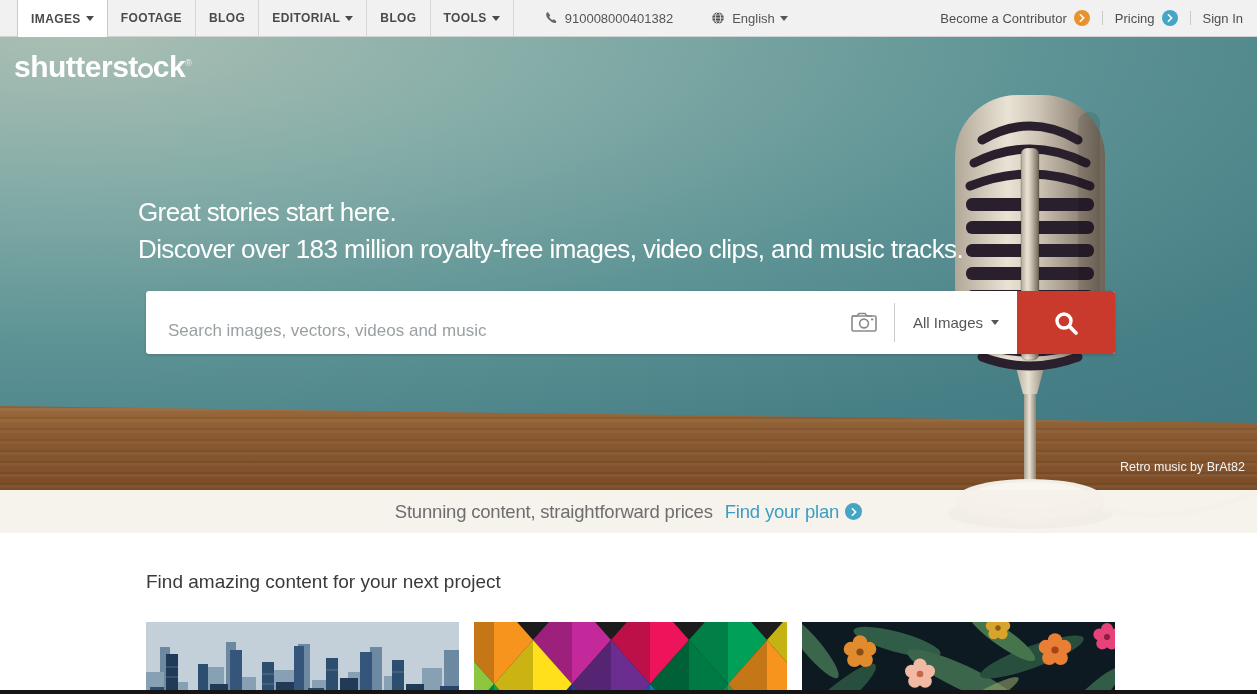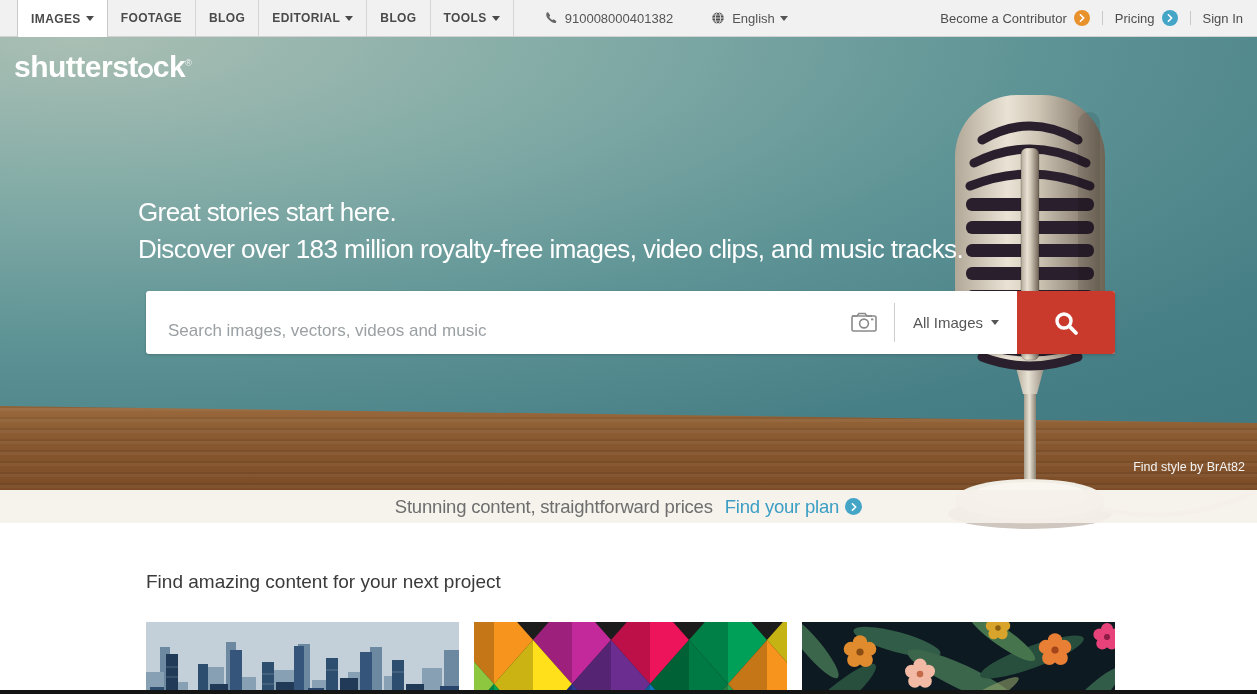--- a/index.html
+++ b/index.html
@@ -62,21 +62,21 @@
   .search-input::placeholder { color:#9aa0a3; }
   .cam-btn { display:flex; align-items:center; padding:0 16px; cursor:pointer; }
   .search-divider { width:1px; background:#ccc; margin:12px 0; }
   .filter { display:flex; align-items:center; padding:16px 18px; font-size:15px; color:#555;
             cursor:pointer; white-space:nowrap; }
   .filter .caret { border-top-color:#555; margin-left:8px; }
   .search-btn { width:98px; background:#c9392c; border:none; border-radius:0 3px 3px 0;
                 display:flex; align-items:center; justify-content:center; cursor:pointer; }
 
   
-  .banner { position:absolute; top:490px; left:0; width:1257px; height:33px; z-index:3;
+  .banner { position:absolute; top:490px; left:0; width:1257px; height:43px; z-index:3;
             background:rgba(245,241,234,0.92); display:flex; align-items:center; justify-content:center;
             font-size:18.5px; color:#6e6e6e; letter-spacing:-0.2px; }
   .banner-link { color:#3b9ec4; margin-left:12px; cursor:pointer; display:flex; align-items:center; }
   .banner .circ { width:17px; height:17px; background:#44a5c6; margin-left:6px; }
 
   
   .content-heading { position:absolute; top:571px; left:146px; font-size:19px; color:#3a3a3a; z-index:2; }
   .thumbs { position:absolute; top:622px; left:146px; width:969px; display:flex; gap:15px; z-index:2; }
   .thumb { width:313px; height:120px; overflow:hidden; cursor:pointer; }
   .thumb svg { display:block; width:313px; height:120px; }
@@ -206,21 +206,21 @@
     <rect x="91" y="58" width="18" height="212" rx="6" fill="url(#silver)" stroke="rgba(0,0,0,0.18)" stroke-width="1"></rect>
     <rect x="148" y="22" width="22" height="232" rx="11" fill="rgba(0,0,0,0.10)"></rect>
   </svg>
 
   <div class="hero-overlay">
     <div class="logo"><span>shutterst</span><span class="logo-o"></span><span>ck</span><sup>®</sup></div>
     <div class="hero-text">
       <div>Great stories start here.</div>
       <div>Discover over 183 million royalty-free images, video clips, and music tracks.</div>
     </div>
-    <div class="credit">Find style by BrAt82</div>
+    <div class="credit">Retro music by BrAt82</div>
   </div>
 
   <div class="searchbar">
     <input class="search-input" type="text" autofocus="" placeholder="Search images, vectors, videos and music" style="">
     <span class="cam-btn">
       <svg width="28" height="24" viewBox="0 0 28 24">
         <path d="M2 5 h5 l2 -2.5 h6 l2 2.5 h5" fill="none" stroke="#8a8a8a" stroke-width="1.6"></path>
         <rect x="2" y="5" width="24" height="15" rx="1.5" fill="none" stroke="#8a8a8a" stroke-width="1.6"></rect>
         <circle cx="14" cy="12.5" r="4.4" fill="none" stroke="#8a8a8a" stroke-width="1.6"></circle>
         <rect x="21" y="7.5" width="2.4" height="1.8" fill="#8a8a8a"></rect>

